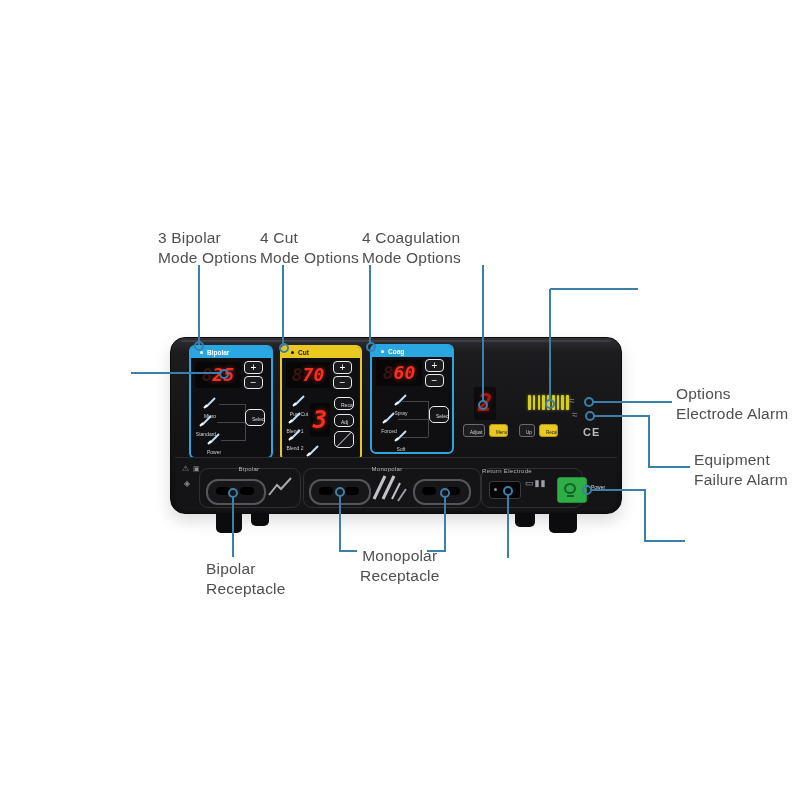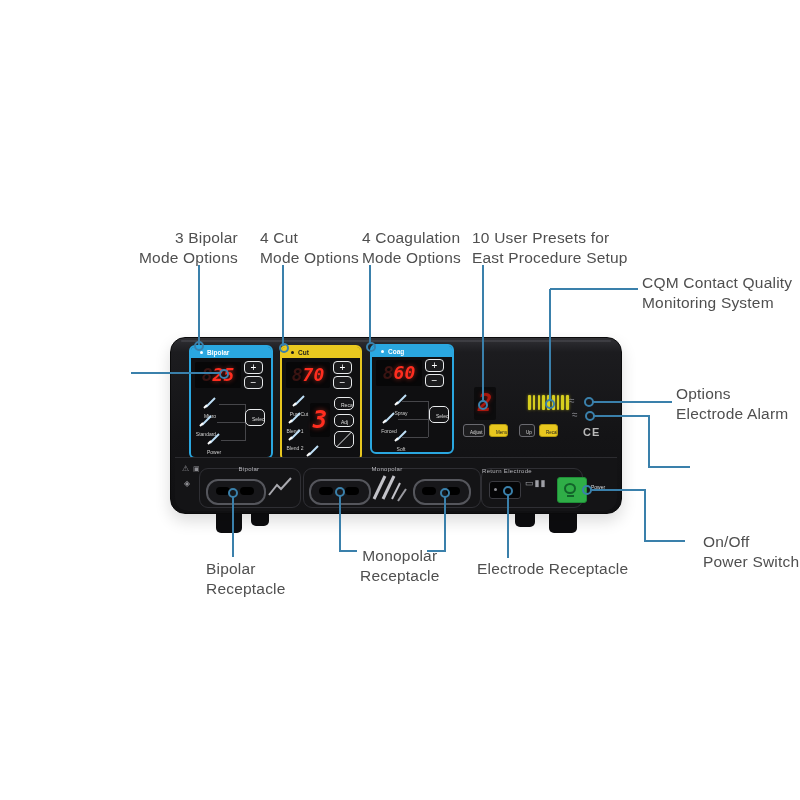--- a/index.html
+++ b/index.html
@@ -293,53 +293,44 @@
   <div class="ring" style="left:545px;top:399px;"></div>
   <div class="ring" style="left:219px;top:369px;"></div>
   <div class="ring" style="left:584px;top:397px;"></div>
   <div class="ring" style="left:585px;top:411px;"></div>
   <div class="ring" style="left:582px;top:485px;"></div>
   <div class="ring" style="left:228px;top:488px;"></div>
   <div class="ring" style="left:335px;top:487px;"></div>
   <div class="ring" style="left:440px;top:488px;"></div>
   <div class="ring" style="left:503px;top:486px;"></div>
 
-  <div class="co" style="left:139px;top:228px;text-align:right;">
+  <div class="co" style="left:158px;top:228px;">
     <div>3 Bipolar</div>
       <div>Mode Options</div>
   </div>
   <div class="co" style="left:260px;top:228px;">
     <div>4 Cut</div>
       <div>Mode Options</div>
   </div>
   <div class="co" style="left:362px;top:228px;">
     <div>4 Coagulation</div>
       <div>Mode Options</div>
   </div>
-  <div class="co" style="left:472px;top:228px;">
-    <div>10 User Presets for</div>
-      <div>East Procedure Setup</div>
-  </div>
-  <div class="co" style="left:642px;top:273px;">
-    <div>CQM Contact Quality</div>
-      <div>Monitoring System</div>
-  </div>
   <div class="co" style="left:676px;top:384px;">
     <div>Options</div>
       <div>Electrode Alarm</div>
   </div>
-  <div class="co" style="left:703px;top:532px;">
-    <div>On/Off</div>
-      <div>Power Switch</div>
+  <div class="co" style="left:694px;top:450px;">
+    <div>Equipment</div>
+      <div>Failure Alarm</div>
   </div>
   <div class="co" style="left:206px;top:559px;">
     <div>Bipolar</div>
       <div>Receptacle</div>
   </div>
   <div class="co" style="left:360px;top:546px;text-align:center;">
     <div>Monopolar</div>
       <div>Receptacle</div>
   </div>
   <div class="co" style="left:477px;top:559px;">
-      <div>Electrode Receptacle</div>
   </div>
 
 </div>
 
 </body></html>

